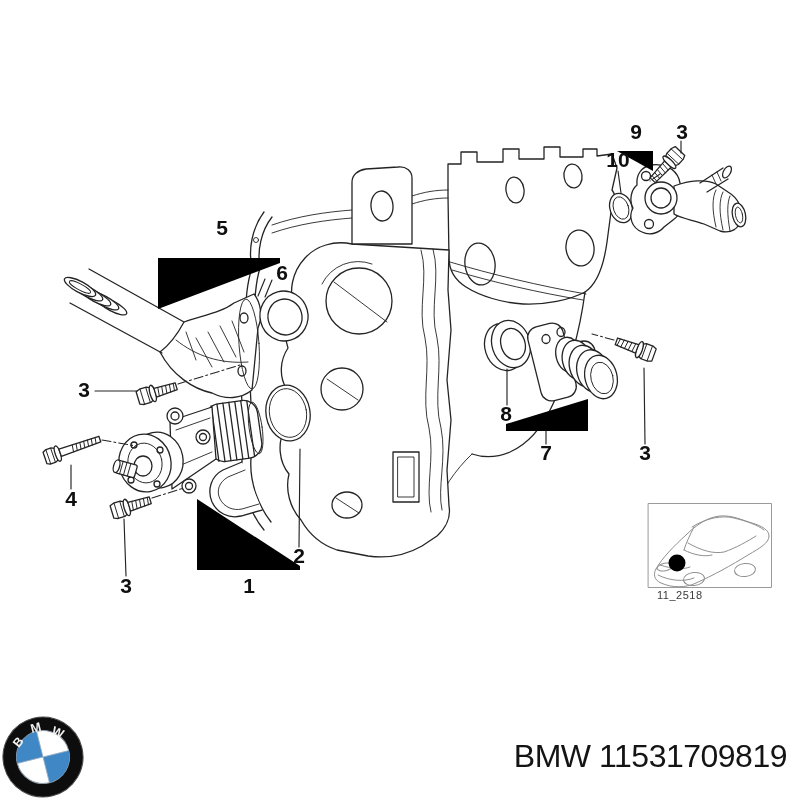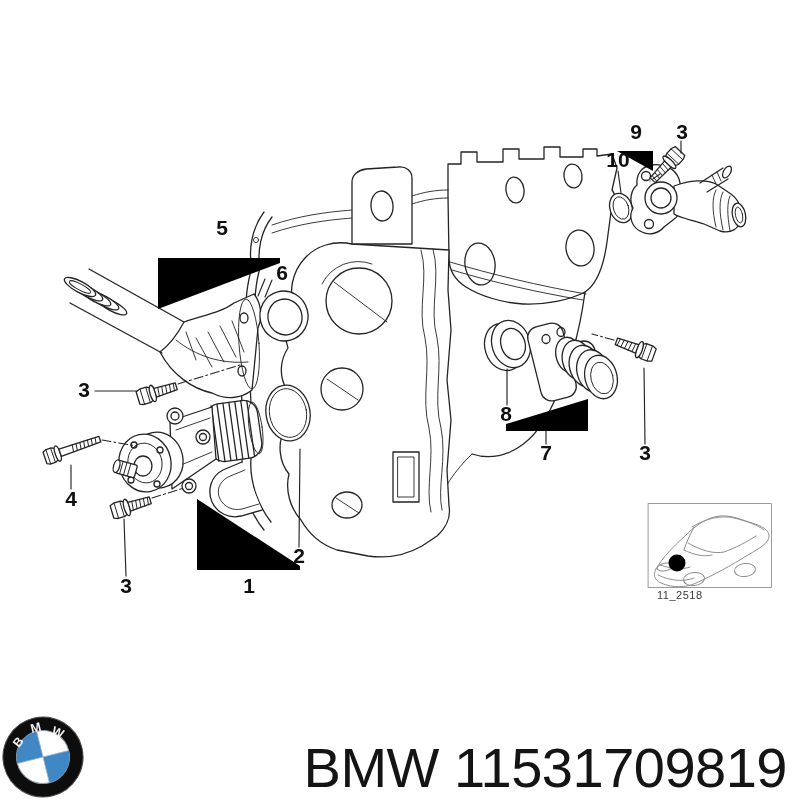--- a/index.html
+++ b/index.html
@@ -11,21 +11,21 @@
       stroke:#242424;fill:none;stroke-width:1.3;stroke-linecap:round;stroke-linejoin:round;}
   #diagram .wf{fill:#ffffff;}
   #diagram .thin{stroke-width:0.9;}
   #diagram .ldr{stroke-width:1.15;}
   #diagram .dd{stroke-width:1.05;stroke-dasharray:9 3 2 3;}
   #diagram .blk{fill:#000;stroke:none;}
   #diagram .car{stroke:#8f8f8f;stroke-width:1;}
   #diagram .box{stroke:#9a9a9a;stroke-width:1;}
   #diagram text.callout{font-size:21px;font-weight:700;fill:#0f0f0f;text-anchor:middle;stroke:none;}
   #diagram text.thumbcode{font-size:11px;fill:#3a3a3a;letter-spacing:0.5px;stroke:none;}
-  .footer-text{position:absolute;right:13px;top:740px;font-size:56px;line-height:1;
+  .footer-text{position:absolute;right:13px;top:740px;font-size:32px;line-height:1;
       font-weight:400;color:#141414;letter-spacing:-0.5px;white-space:nowrap;}
   .footer-text .brand{margin-right:0.27em;}
   .logo{position:absolute;left:1px;top:714px;}
   .logo text{font-size:12.5px;font-weight:700;fill:#f2f2f2;text-anchor:middle;}
 </style>
 </head>
 <body>
 
 <div class="stage">
 

